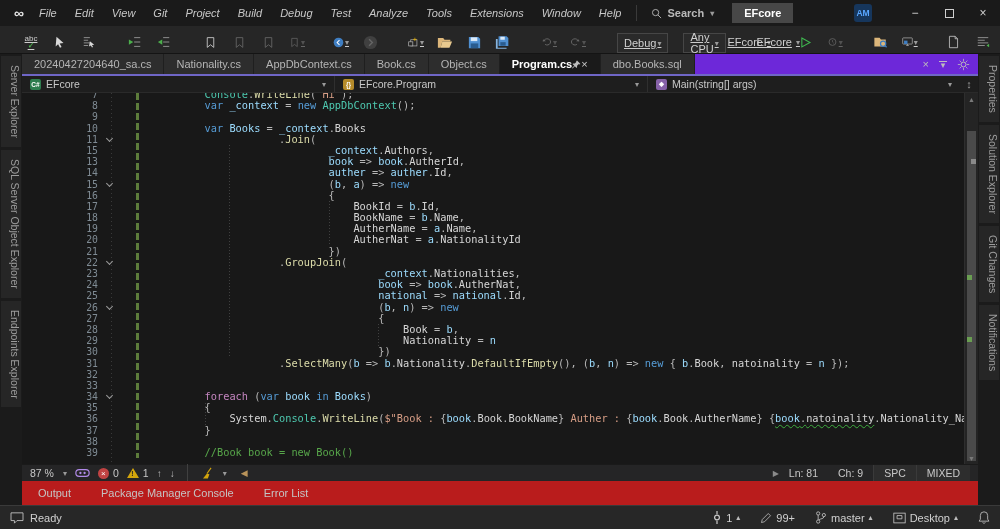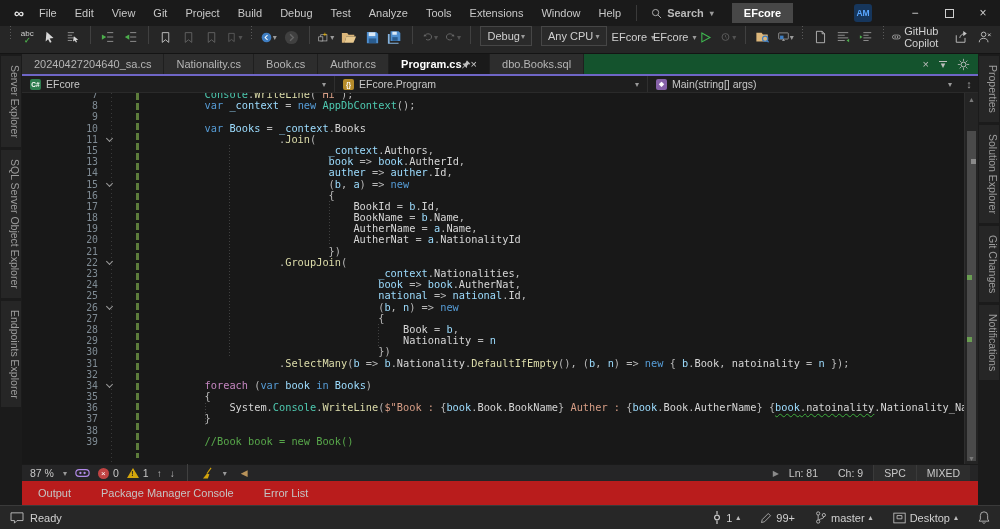--- a/index.html
+++ b/index.html
@@ -3,32 +3,32 @@
 <meta charset="utf-8">
 <style>
   * { margin:0; padding:0; box-sizing:border-box; }
   html,body { width:1000px; height:529px; overflow:hidden; background:#1b1b1b;
     font-family:"Liberation Sans", sans-serif; color:#cccccc; font-size:11px; }
   svg { display:block; }
 
   
   .titlebar { height:26px; background:#1a1a1a; display:flex; align-items:center; padding:0 0 0 8px; }
   .vslogo { color:#e8e8e8; font-weight:bold; font-size:14px; width:22px; text-align:center; }
-  .menus { display:flex; height:100%; }
+  .menus { display:flex; height:100%;font-style:italic; }
   .menu-item { padding:0 9px; height:100%; display:flex; align-items:center; color:#c8c8c8; cursor:default; }
   .tb-sep { width:1px; height:16px; background:#3a3a3a; margin:0 6px; }
   .search-box { display:flex; align-items:center; gap:5px; color:#b8b8b8; padding:2px 8px; border-radius:2px;font-weight:bold; }
   .sol-badge { background:#474747; color:#ffffff; font-weight:bold; padding:4px 12px; margin-left:10px; font-size:11px; }
   .avatar { width:18px; height:18px; border-radius:3px; background:#16365c; color:#58a6ff; font-weight:bold;
     font-size:8.5px; display:flex; align-items:center; justify-content:center; margin-right:26px; }
   .wctl { width:34px; height:100%; display:flex; align-items:center; justify-content:center; color:#cfcfcf; font-size:12px; }
   .wctl .maxbox { width:9px; height:9px; border:1px solid #cfcfcf; }
 
   
-  .toolbar { height:28px; background:#262626; display:flex; align-items:flex-start; padding:0 6px; gap:3px; border-bottom:1px solid #141414;}
+  .toolbar { height:28px; background:#262626; display:flex; align-items:flex-end; padding:0 6px; gap:9px; border-bottom:1px solid #141414;text-decoration:underline;}
   .grip { width:4px; height:14px; margin:0 3px;
     background-image:repeating-linear-gradient(to bottom,#5a5a5a 0 1px,transparent 1px 3px); background-size:1px 100%; background-repeat:no-repeat; background-position:center; }
   .tsep { width:1px; height:18px; background:#404040; margin:0 4px; }
   .tbtn { height:22px; min-width:20px; display:flex; align-items:center; justify-content:center; border-radius:2px; padding:0 2px; }
   .caret { color:#9a9a9a; font-size:8px; margin-left:1px; }
   .dis { opacity:.38; }
   .combo { background:#2a2a2a; border:1px solid #464646; height:20px; display:flex; align-items:center;
     justify-content:space-between; padding:0 6px; color:#d0d0d0; margin:0 3px; }
   .combo .caret { font-size:8px; }
   .runlabel { color:#d0d0d0; margin:0 3px; }
@@ -36,21 +36,21 @@
   .abc b { color:#4cae4c; font-size:8px; }
 
   
   .main { display:flex; height:451px; }
   .strip { width:22px; background:#1b1b1b; display:flex; flex-direction:column; gap:3px; padding-top:2px; }
   .vtab { writing-mode:vertical-rl; background:#262626; color:#9c9c9c; padding:9px 0; text-align:center;
     font-size:10.5px; width:20px; margin:0 1px; cursor:default; }
   .center { flex:1; display:flex; flex-direction:column; min-width:0; }
 
   
-  .tabrow { height:22px; background:#14532d; display:flex; align-items:stretch; border-bottom:2px solid #6f66c6; }
+  .tabrow { height:22px; background:#6d28d9; display:flex; align-items:stretch; border-bottom:2px solid #6f66c6; }
   .dtab { display:flex; align-items:center; padding:0 12px; background:#2d2d2d; color:#b5b5b5; font-size:11px;
     border-right:1px solid #1f1f1f; white-space:nowrap; cursor:default; }
   .dtab.active { background:#1a1a1a; color:#ffffff; font-weight:bold; }
   .tab-x { color:#cccccc; font-size:11px; font-weight:normal; }
   .tabrow-icons { margin-left:auto; display:flex; align-items:center; gap:10px; padding:0 8px; color:#bdbdbd; }
   .chevbar { display:inline-flex; flex-direction:column; align-items:center; line-height:5px; font-size:9px; }
   .chevbar i { width:8px; height:1px; background:#bdbdbd; margin-bottom:1px; }
 
   
   .crumbs { height:17px; background:#1e1e1e; display:flex; align-items:stretch; border-bottom:1px solid #2a2a2a; }
@@ -365,24 +365,27 @@
 
     <div class="tabrow">
       <div id="tabs" style="display:flex;align-items:stretch;">
           <div class="dtab">
             <span>20240427204640_sa.cs</span>
           </div>
           <div class="dtab">
             <span>Nationality.cs</span>
           </div>
           <div class="dtab">
+            <span>AppDbContext.cs</span>
+          </div>
+          <div class="dtab">
             <span>Book.cs</span>
           </div>
           <div class="dtab">
-            <span>Author.cs</span>
+            <span>Object.cs</span>
           </div>
           <div class="dtab active">
             <span>Program.cs</span>
             <span>
               <svg width="9" height="9" viewBox="0 0 16 16">
                 <path d="M9 1l6 6-2 1-1-1-3 3v3l-1 1-3-3-4 4-1-1 4-4-3-3 1-1h3l3-3-1-1z" fill="#bdbdbd"></path>
               </svg>
             </span>
             <span class="tab-x">×</span>
           </div>
@@ -442,20 +445,21 @@
           <div class="crow"><span class="ln">23</span><span class="foldc"></span><span class="pregap" style="width: 258.2px;"></span><span class="ctext tk-l">_context</span><span class="ctext tk-p">.</span><span class="ctext tk-pr">Nationalities</span><span class="ctext tk-p">,</span></div>
           <div class="crow"><span class="ln">24</span><span class="foldc"></span><span class="pregap" style="width: 258.2px;"></span><span class="ctext tk-l">book</span><span class="ctext tk-p"> =&gt; </span><span class="ctext tk-l">book</span><span class="ctext tk-p">.</span><span class="ctext tk-pr">AutherNat</span><span class="ctext tk-p">,</span></div>
           <div class="crow"><span class="ln">25</span><span class="foldc"></span><span class="pregap" style="width: 258.2px;"></span><span class="ctext tk-l">national</span><span class="ctext tk-p"> =&gt; </span><span class="ctext tk-l">national</span><span class="ctext tk-p">.</span><span class="ctext tk-pr">Id</span><span class="ctext tk-p">,</span></div>
           <div class="crow"><span class="ln">26</span><span class="foldc"><span class="chev"></span></span><span class="pregap" style="width: 258.2px;"></span><span class="ctext tk-p">(</span><span class="ctext tk-l">b</span><span class="ctext tk-p">, </span><span class="ctext tk-l">n</span><span class="ctext tk-p">) =&gt; </span><span class="ctext tk-k">new</span></div>
           <div class="crow"><span class="ln">27</span><span class="foldc"></span><span class="pregap" style="width: 258.2px;"></span><span class="ctext tk-p">{</span></div>
           <div class="crow"><span class="ln">28</span><span class="foldc"></span><span class="pregap" style="width: 283px;"></span><span class="ctext tk-pr">Book</span><span class="ctext tk-p"> = </span><span class="ctext tk-l">b</span><span class="ctext tk-p">,</span></div>
           <div class="crow"><span class="ln">29</span><span class="foldc"></span><span class="pregap" style="width: 283px;"></span><span class="ctext tk-pr">Nationality</span><span class="ctext tk-p"> = </span><span class="ctext tk-l">n</span></div>
           <div class="crow"><span class="ln">30</span><span class="foldc"></span><span class="pregap" style="width: 258.2px;"></span><span class="ctext tk-p">})</span></div>
           <div class="crow"><span class="ln">31</span><span class="foldc"></span><span class="pregap" style="width: 159px;"></span><span class="ctext tk-p">.</span><span class="ctext tk-m">SelectMany</span><span class="ctext tk-p">(</span><span class="ctext tk-l">b</span><span class="ctext tk-p"> =&gt; </span><span class="ctext tk-l">b</span><span class="ctext tk-p">.</span><span class="ctext tk-pr">Nationality</span><span class="ctext tk-p">.</span><span class="ctext tk-m">DefaultIfEmpty</span><span class="ctext tk-p">(), (</span><span class="ctext tk-l">b</span><span class="ctext tk-p">, </span><span class="ctext tk-l">n</span><span class="ctext tk-p">) =&gt; </span><span class="ctext tk-k">new</span><span class="ctext tk-p"> { </span><span class="ctext tk-l">b</span><span class="ctext tk-p">.</span><span class="ctext tk-pr">Book</span><span class="ctext tk-p">, </span><span class="ctext tk-pr">natoinality</span><span class="ctext tk-p"> = </span><span class="ctext tk-l">n</span><span class="ctext tk-p"> });</span></div>
           <div class="crow"><span class="ln">32</span><span class="foldc"></span><span class="pregap" style="width: 35px;"></span></div>
+          <div class="crow"><span class="ln">33</span><span class="foldc"></span><span class="pregap" style="width: 35px;"></span></div>
           <div class="crow"><span class="ln">34</span><span class="foldc"><span class="chev"></span></span><span class="pregap" style="width: 84.6px;"></span><span class="ctext tk-c">foreach</span><span class="ctext tk-p"> (</span><span class="ctext tk-k">var </span><span class="ctext tk-l">book</span><span class="ctext tk-p"> </span><span class="ctext tk-k">in</span><span class="ctext tk-p"> </span><span class="ctext tk-l">Books</span><span class="ctext tk-p">)</span></div>
           <div class="crow"><span class="ln">35</span><span class="foldc"></span><span class="pregap" style="width: 84.6px;"></span><span class="ctext tk-p">{</span></div>
           <div class="crow"><span class="ln">36</span><span class="foldc"></span><span class="pregap" style="width: 109.4px;"></span><span class="ctext tk-n">System</span><span class="ctext tk-p">.</span><span class="ctext tk-t">Console</span><span class="ctext tk-p">.</span><span class="ctext tk-m">WriteLine</span><span class="ctext tk-p">(</span><span class="ctext tk-s">$"</span><span class="ctext tk-s">Book : </span><span class="ctext tk-p">{</span><span class="ctext tk-l">book</span><span class="ctext tk-p">.</span><span class="ctext tk-pr">Book</span><span class="ctext tk-p">.</span><span class="ctext tk-pr">BookName</span><span class="ctext tk-p">}</span><span class="ctext tk-s"> Auther : </span><span class="ctext tk-p">{</span><span class="ctext tk-l">book</span><span class="ctext tk-p">.</span><span class="ctext tk-pr">Book</span><span class="ctext tk-p">.</span><span class="ctext tk-pr">AutherName</span><span class="ctext tk-p">}</span><span class="ctext tk-s"> </span><span class="ctext tk-p">{</span><span class="ctext tk-l sq">book</span><span class="ctext tk-p sq">.</span><span class="ctext tk-pr sq">natoinality</span><span class="ctext tk-p">.</span><span class="ctext tk-pr">Nationality_Name</span></div>
           <div class="crow"><span class="ln">37</span><span class="foldc"></span><span class="pregap" style="width: 84.6px;"></span><span class="ctext tk-p">}</span></div>
           <div class="crow"><span class="ln">38</span><span class="foldc"></span><span class="pregap" style="width: 35px;"></span></div>
           <div class="crow"><span class="ln">39</span><span class="foldc"></span><span class="pregap" style="width: 84.6px;"></span><span class="ctext tk-cm">//Book book = new Book()</span></div>
         </div>
       <div id="guides">
           <div class="guide" style="left: 207.4px; top: 52px; height: 212.8px;"></div>
           <div class="guide" style="left: 306.6px; top: 108px; height: 44.8px;"></div>

